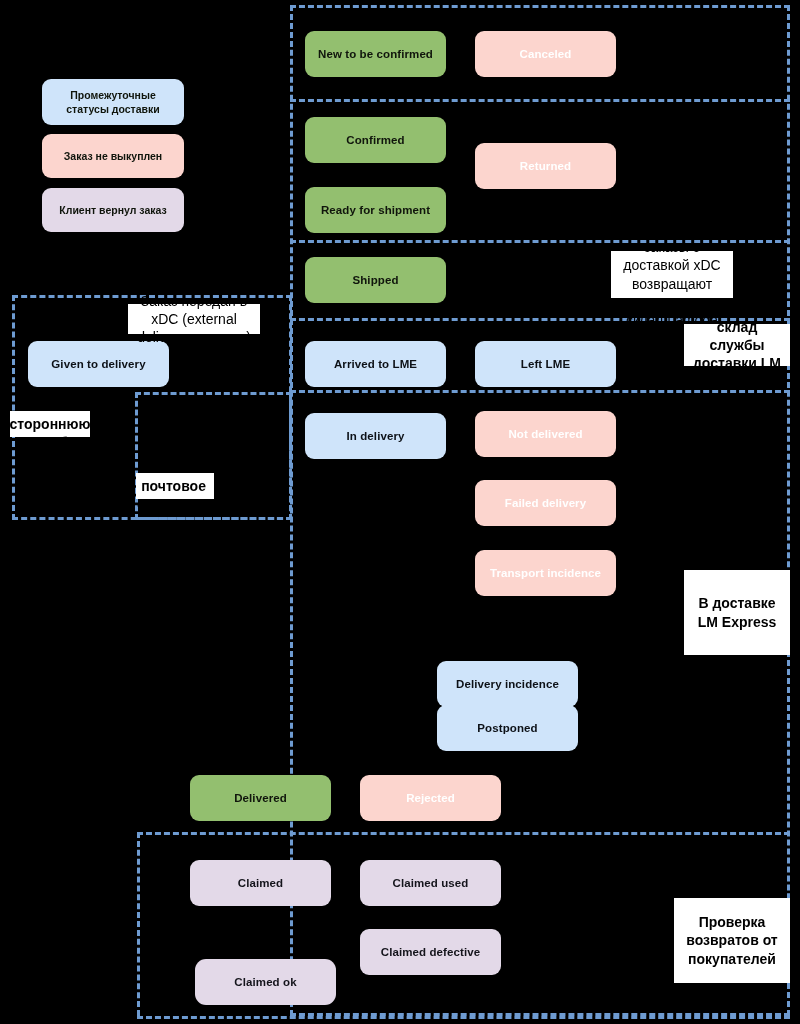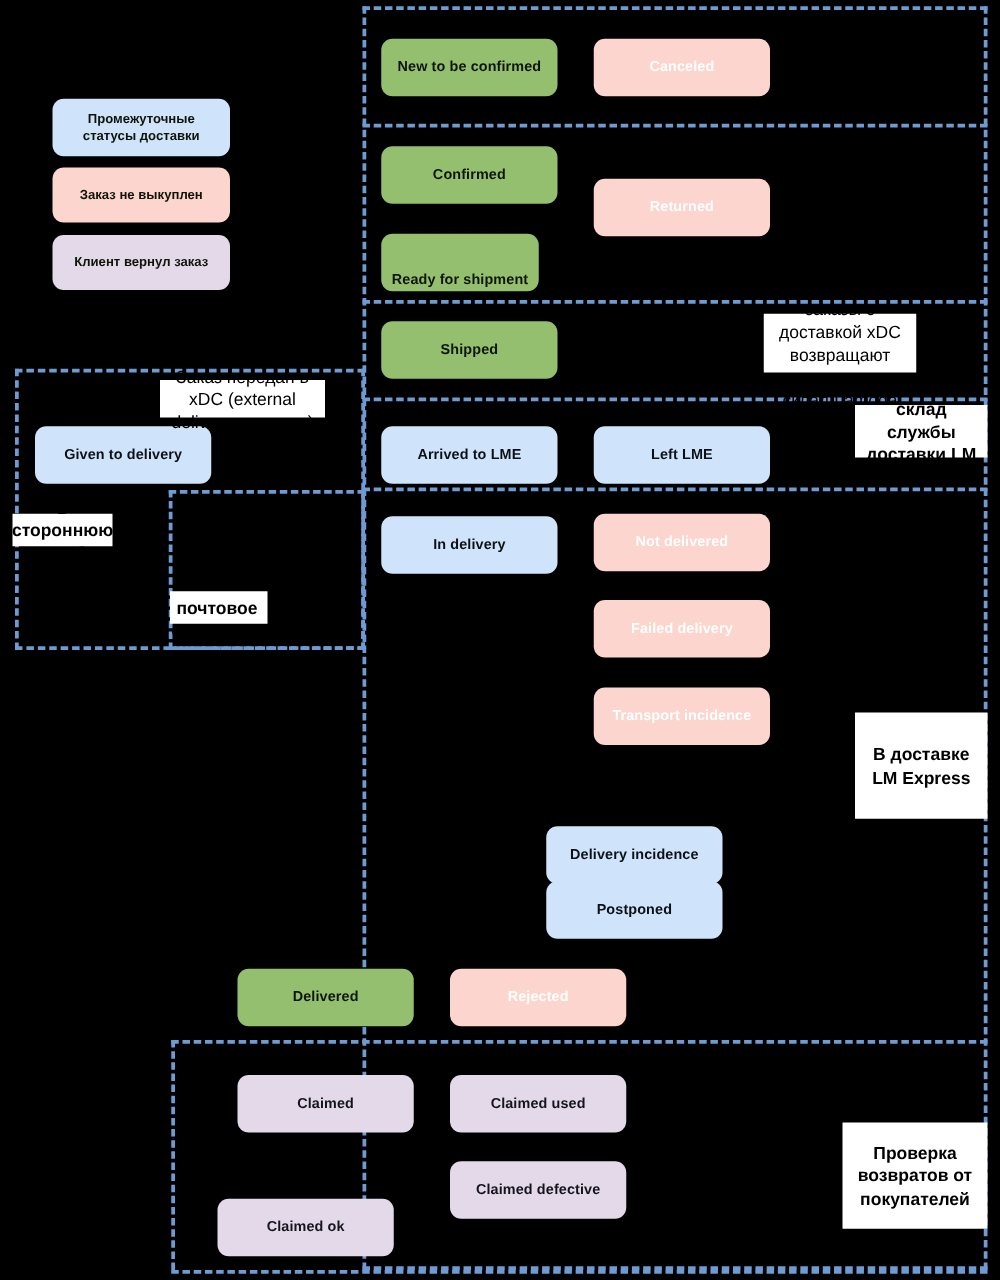--- a/index.html
+++ b/index.html
@@ -143,21 +143,21 @@
   </div>
 
   <div class="node green" style="left:305px; top:117px; width:141px; height:46px;">
     <span>Confirmed</span>
   </div>
 
   <div class="node pink" style="left:475px; top:143px; width:141px; height:46px;">
     <span>Returned</span>
   </div>
 
-  <div class="node green" style="left:305px; top:187px; width:126px; height:46px;align-items:flex-end;">
+  <div class="node green" style="left:305px; top:187px; width:141px; height:46px;">
     <span>Ready for shipment</span>
   </div>
 
   <div class="node green" style="left:305px; top:257px; width:141px; height:46px;">
     <span>Shipped</span>
   </div>
 
   <div class="node blue" style="left:28px; top:341px; width:141px; height:46px;">
     <span>Given to delivery</span>
   </div>
@@ -208,21 +208,21 @@
   </div>
 
   <div class="node purple" style="left:360px; top:860px; width:141px; height:46px;">
     <span>Claimed used</span>
   </div>
 
   <div class="node purple" style="left:360px; top:929px; width:141px; height:46px;">
     <span>Claimed defective</span>
   </div>
 
-  <div class="node purple" style="left:174px; top:959px; width:141px; height:46px;">
+  <div class="node purple" style="left:195px; top:959px; width:141px; height:46px;border-radius:11px;">
     <span>Claimed ok</span>
   </div>
 
   <div class="note" style="left:128px; top:304px; width:132px; height:30px;">
     <span>Заказ передан в xDC (external delivery company)</span>
   </div>
 
   <div class="note bold" style="left:10px; top:411px; width:80px; height:26px;">
     <span>в стороннюю службу</span>
   </div>

